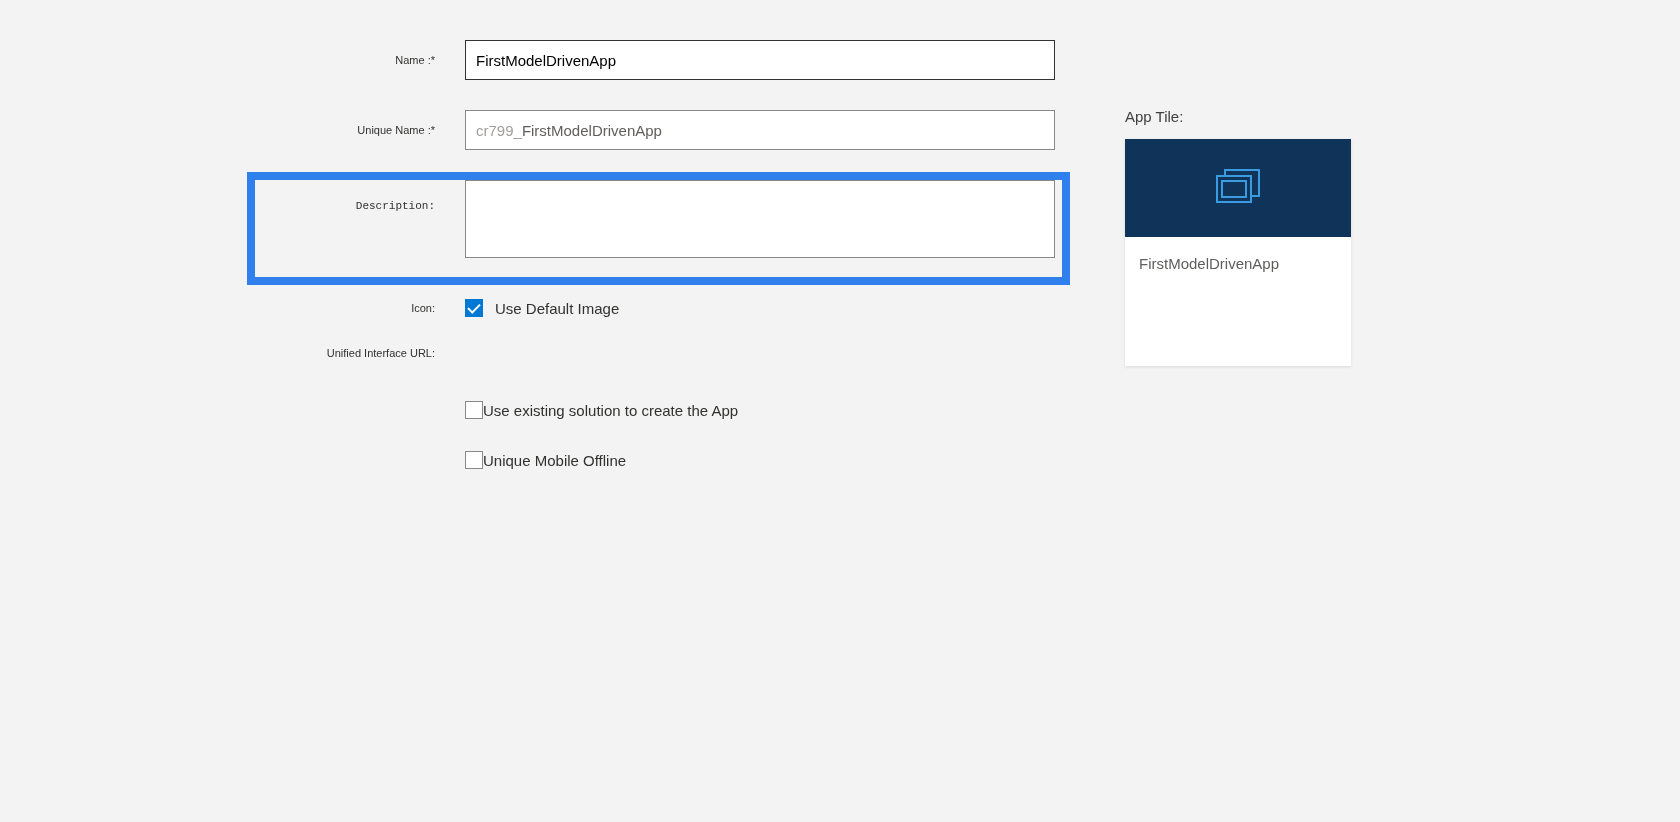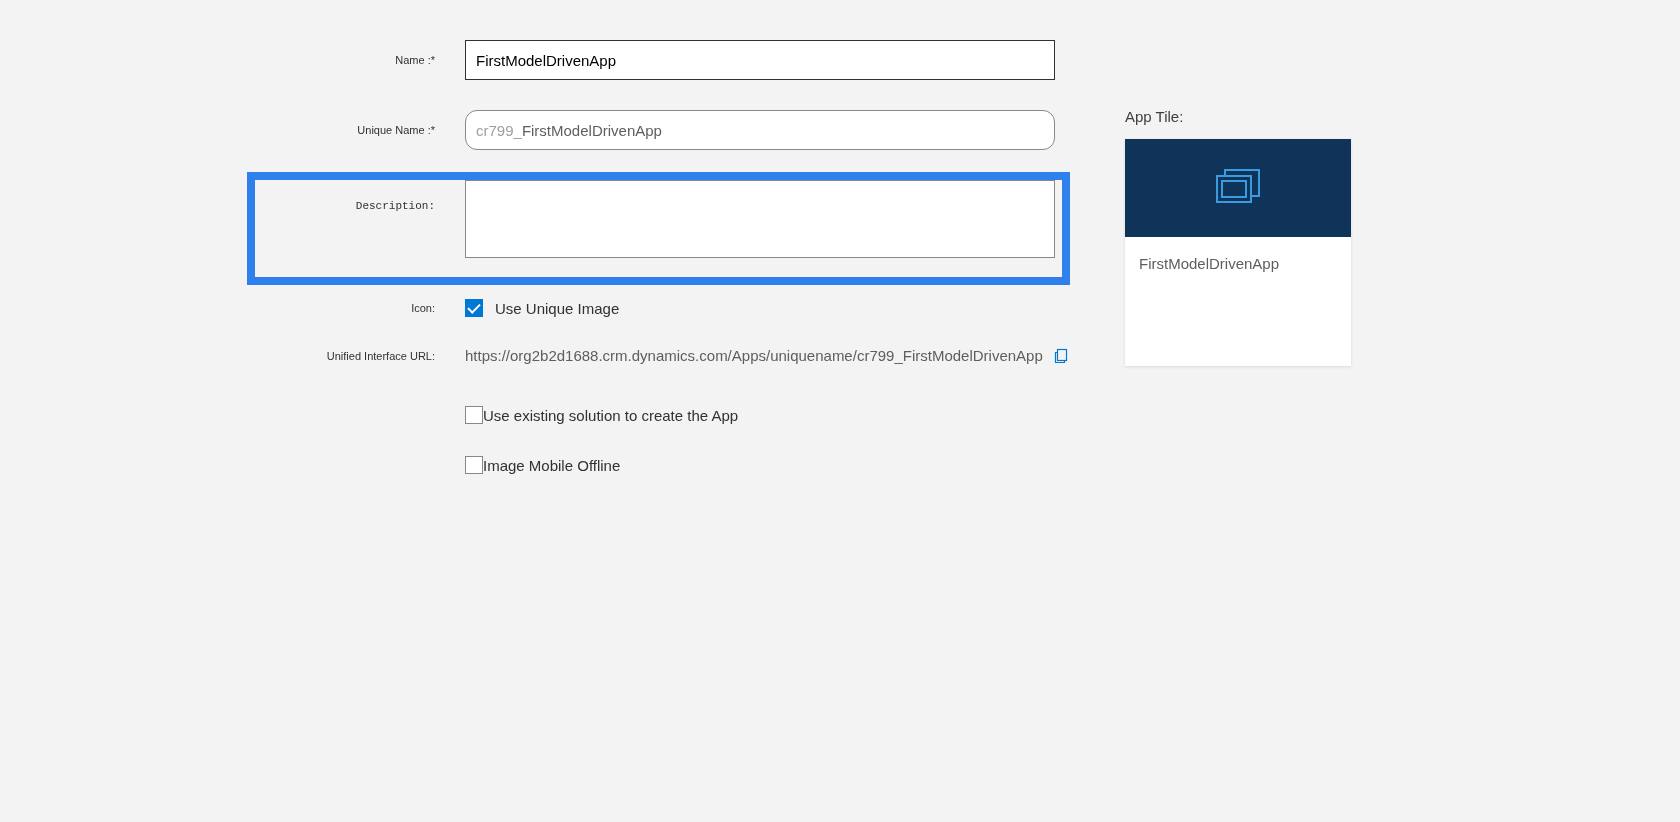--- a/index.html
+++ b/index.html
@@ -185,64 +185,55 @@
   <div class="form-row">
     <div class="label-col">Name :*</div>
     <div class="field-col">
       <input type="text" class="text-input focused" value="FirstModelDrivenApp" style="">
     </div>
   </div>
 
   <div class="form-row">
     <div class="label-col">Unique Name :*</div>
     <div class="field-col">
-      <div class="text-input prefix-input" style="display:flex;align-items:center;border-radius:12px;">
+      <div class="text-input prefix-input" style="display:flex;align-items:center;">
         <span class="prefix-span">cr799_</span>
           <span>FirstModelDrivenApp</span>
       </div>
     </div>
   </div>
 
   <div class="form-row desc-row" style="margin-bottom:36px;">
     <div class="label-col">Description:</div>
     <div class="field-col">
       <textarea class="textarea-input" style=""></textarea>
     </div>
   </div>
 
   <div class="form-row icon-row">
     <div class="label-col">Icon:</div>
     <div class="field-col checkbox-row">
       <span class="checkbox checked"></span>
-      <span class="checkbox-label">Use Unique Image</span>
+      <span class="checkbox-label">Use Default Image</span>
     </div>
   </div>
 
   <div class="form-row url-row" style="margin-bottom:42px;">
     <div class="label-col">Unified Interface URL:</div>
-    <div class="field-col">
-      <span class="url-text">https://org2b2d1688.crm.dynamics.com/Apps/uniquename/cr799_FirstModelDrivenApp</span>
-      <span class="copy-icon">
-        <svg viewBox="0 0 16 16" fill="none" stroke="currentColor" stroke-width="1.2">
-          <rect x="4.5" y="1.5" width="9" height="11"></rect>
-          <path d="M4.5 4.5 H 2.5 V 14.5 H 11.5 V 12.5"></path>
-        </svg>
-      </span>
-    </div>
   </div>
 
   <div class="option-row">
     <span class="checkbox"></span>
     <span class="checkbox-label">Use existing solution to create the App</span>
   </div>
 
 
   <div class="option-row">
     <span class="checkbox"></span>
-    <span class="checkbox-label">Image Mobile Offline</span>
+    <span class="checkbox-label">Unique Mobile Offline</span>
   </div>
 
 </div>
 
 <div class="highlight-box"></div>
 
 <div class="right-panel">
   <div class="right-label">App Tile:</div>
   <div class="app-tile">
     <div class="tile-header">

